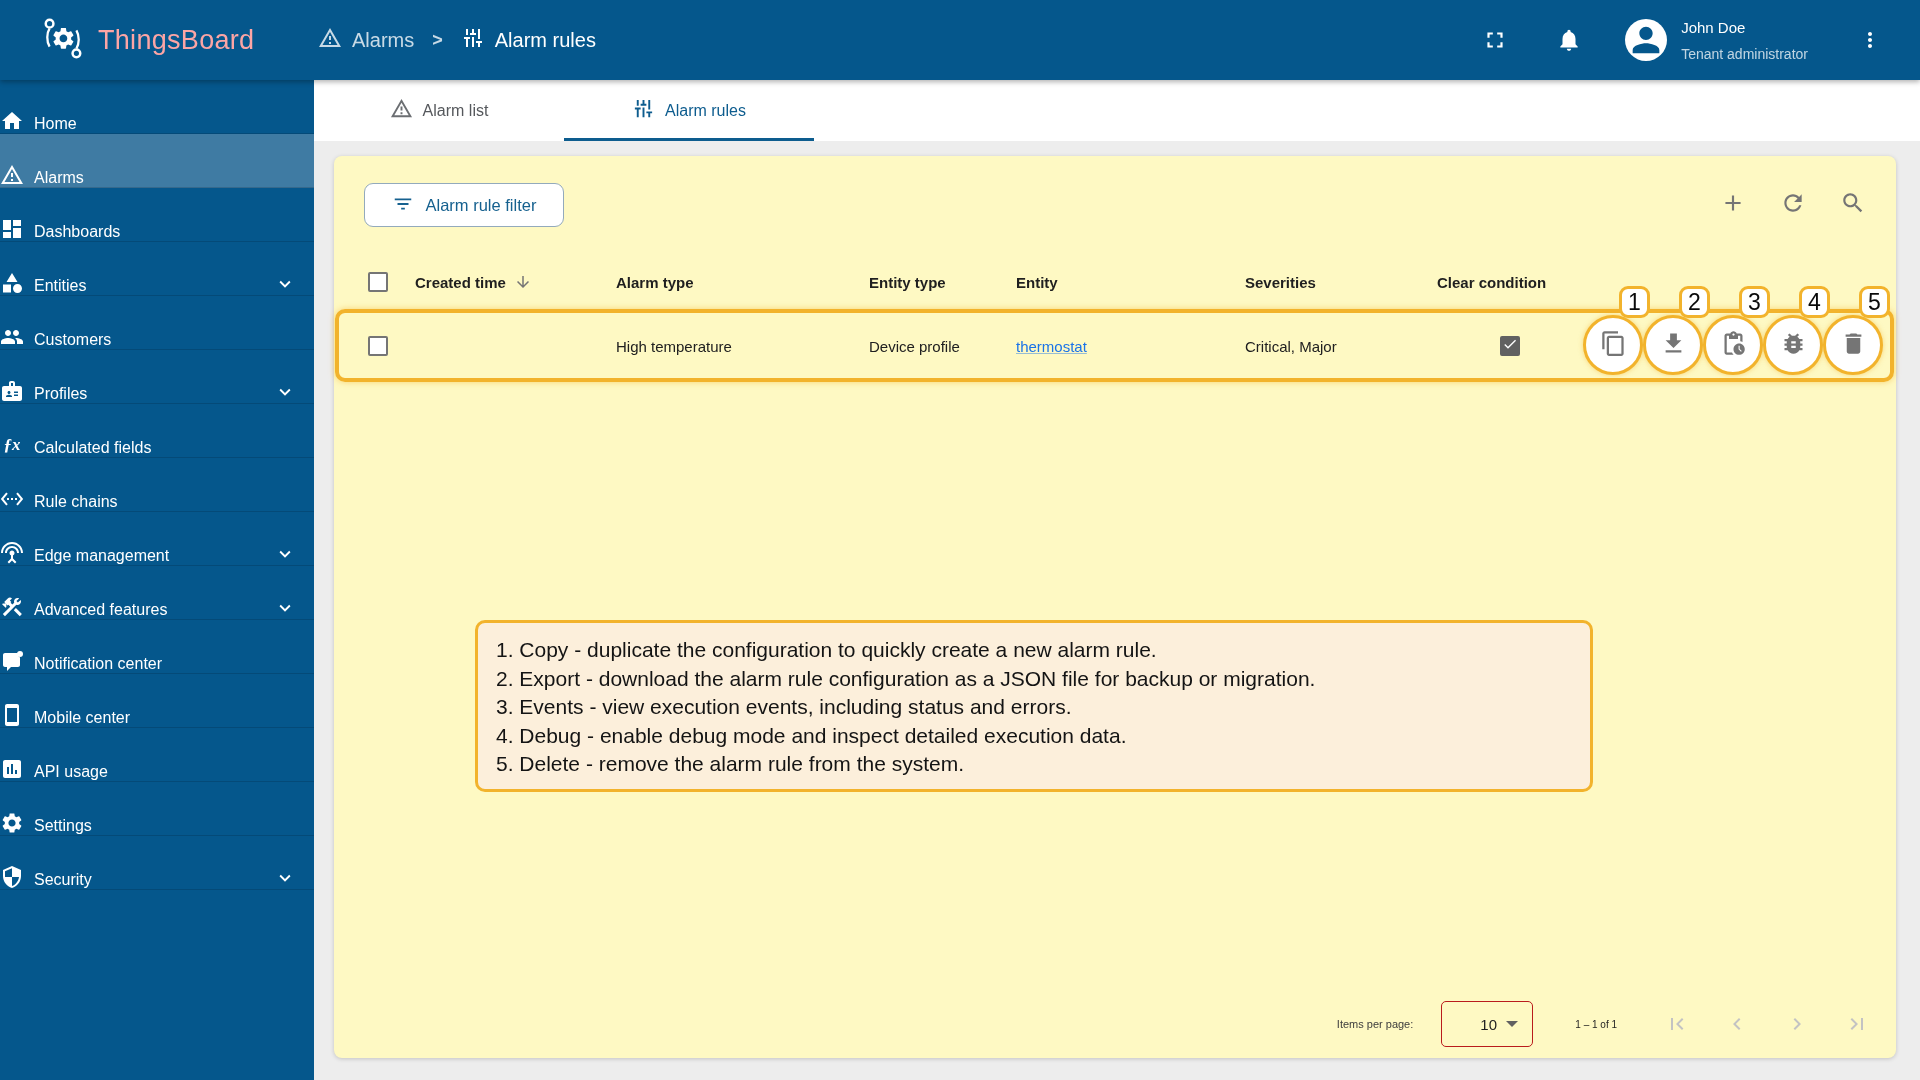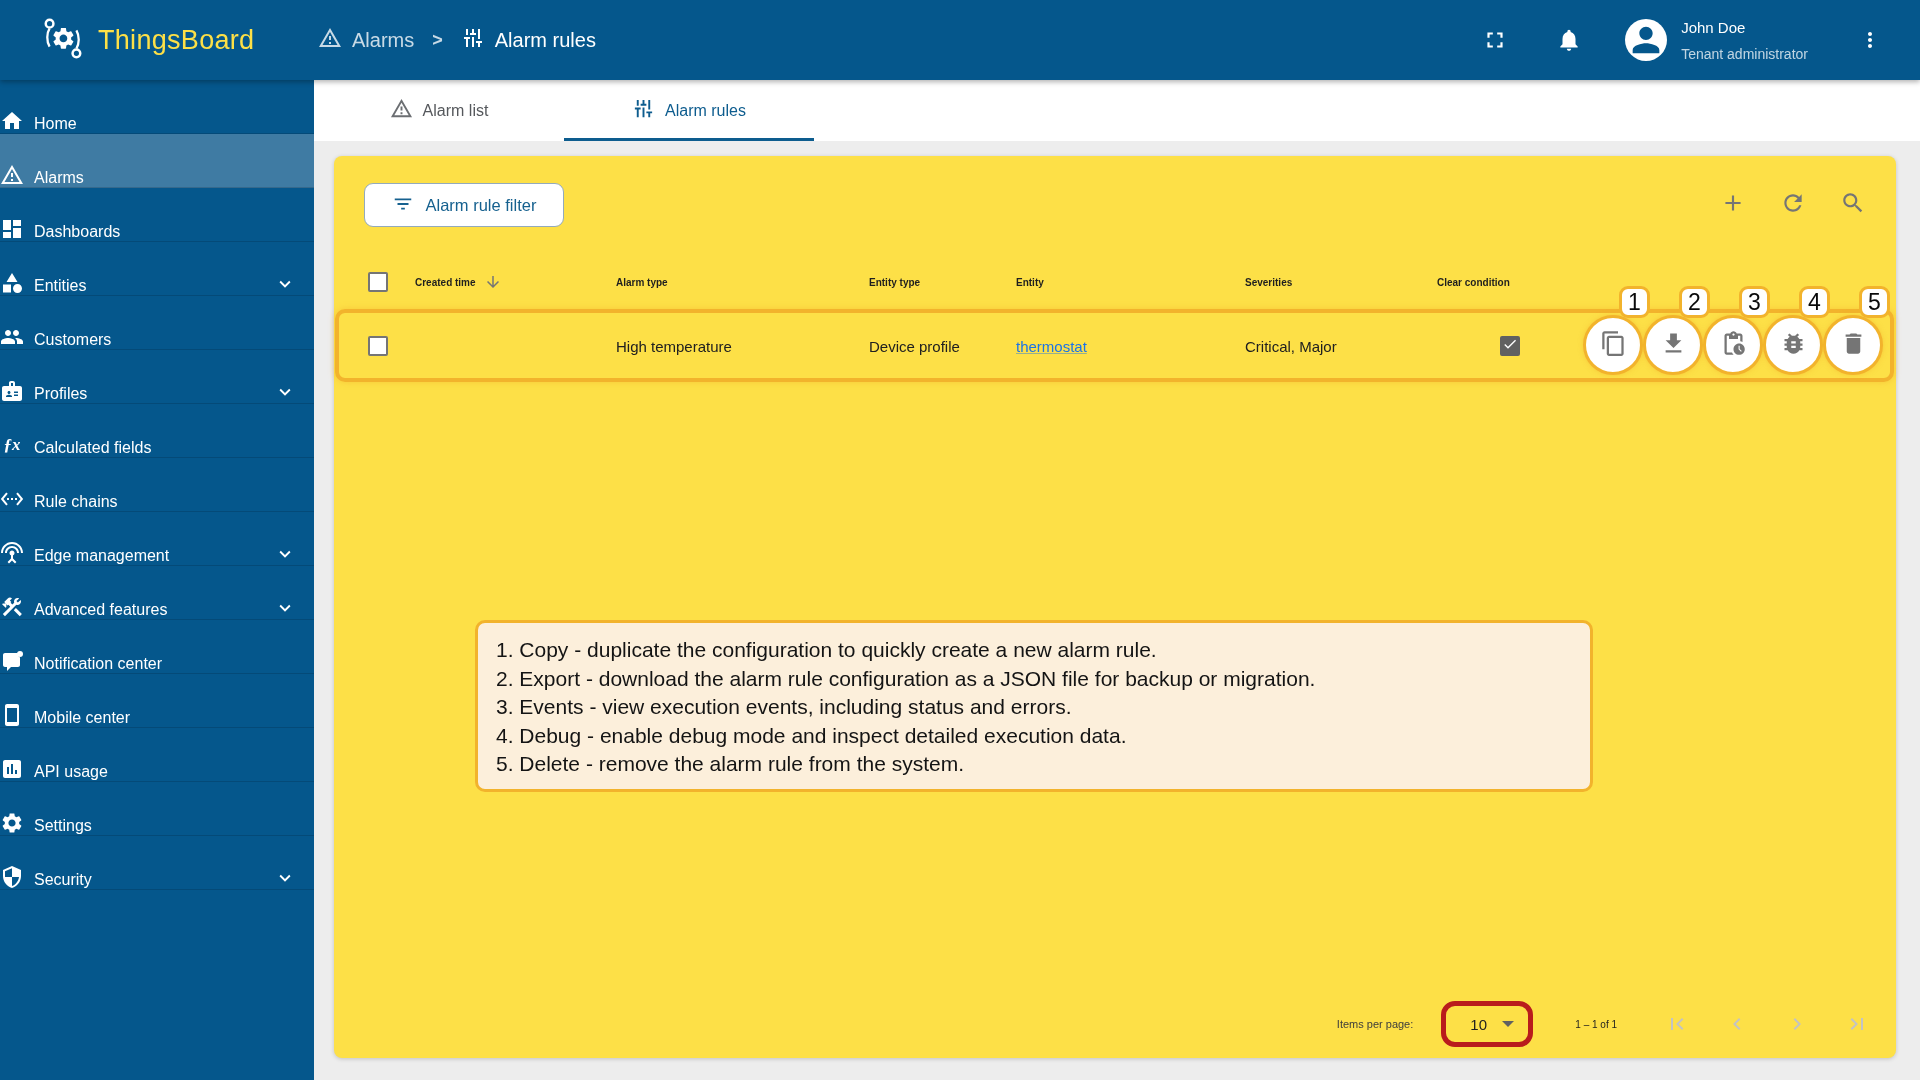--- a/index.html
+++ b/index.html
@@ -4,21 +4,21 @@
 <style>
   * { margin:0; padding:0; box-sizing:border-box; }
   html,body { width:1920px; height:1080px; overflow:hidden; background:#ededed;
     font-family:"Liberation Sans", sans-serif; }
 
   
   .topbar { position:absolute; left:0; top:0; width:1920px; height:80px;
     background:#05578c; display:flex; align-items:center; z-index:30;
     box-shadow:0 2px 5px rgba(0,0,0,.3); }
   .logo { display:flex; align-items:center; gap:12px; padding-left:40px; width:300px; }
-  .logo-text { color:#fde047; font-size:27px; font-weight:500; letter-spacing:.3px; }
+  .logo-text { color:#fca5a5; font-size:27px; font-weight:500; letter-spacing:.3px; }
   .breadcrumb { display:flex; align-items:center; gap:12px; margin-left:18px; }
   .crumb { display:flex; align-items:center; gap:10px; }
   .crumb-parent { color:rgba(255,255,255,.78); font-size:20px; }
   .crumb-sep { color:rgba(255,255,255,.78); font-size:18px; font-weight:700; padding:0 6px; }
   .crumb-current { color:#fff; font-size:20px; font-weight:500; }
   .topbar-right { margin-left:auto; display:flex; align-items:center; padding-right:28px; }
   .icon-btn { width:44px; height:44px; border:none; background:transparent; color:#fff;
     display:flex; align-items:center; justify-content:center; cursor:pointer; }
   .tb-fullscreen { margin-right:30px; }
   .tb-bell { margin-right:34px; }
@@ -51,37 +51,37 @@
   .tab .t-label { font-size:16px; font-weight:500; }
   .tab.inactive { color:#5f6368; }
   .tab.inactive .t-label { color:#55585c; }
   .tab.active { color:#0d5c8e; }
   .tab.active .t-label { color:#0d5c8e; }
   .tab.active::after { content:""; position:absolute; left:0; bottom:0; width:250px;
     height:3px; background:#0d5c8e; }
 
   
   .card { position:absolute; left:20px; top:76px; width:1562px; height:902px;
-    background:#fde047; border-radius:8px; box-shadow:0 1px 4px rgba(0,0,0,.18); }
+    background:#fef9c3; border-radius:8px; box-shadow:0 1px 4px rgba(0,0,0,.18); }
 
   .filter-btn { position:absolute; left:30px; top:27px; width:200px; height:44px;
     border:1px solid #93aabc; border-radius:9px; background:#fff; display:flex;
     align-items:center; justify-content:center; gap:12px; cursor:pointer; }
   .filter-btn .f-label { color:#16618f; font-size:16.5px; font-weight:500; }
   .filter-btn svg { color:#16618f; }
 
   .card-top-actions { position:absolute; right:23px; top:27px; display:flex; gap:20px; }
   .gray-icon-btn { width:40px; height:40px; border:none; background:transparent;
     color:#757575; display:flex; align-items:center; justify-content:center; cursor:pointer; }
 
   
   .thead { position:absolute; left:0; top:94px; width:1562px; height:64px; }
   .trow  { position:absolute; left:0; top:158px; width:1562px; height:64px; }
   .cell { position:absolute; top:0; height:64px; display:flex; align-items:center; }
-  .hcell { font-size:10px; font-weight:700; color:#1f1f1f; }
+  .hcell { font-size:15px; font-weight:700; color:#1f1f1f; }
   .dcell { font-size:15px; color:#202020; }
   .c-check { left:34px; } .c-created { left:81px; } .c-type { left:282px; }
   .c-etype { left:535px; } .c-entity { left:682px; } .c-sev { left:911px; }
   .c-clear-h { left:1103px; } .c-clear-d { left:1166px; }
   .sort-arrow { margin-left:8px; color:#757575; display:flex; }
   .checkbox { width:20px; height:20px; border:2px solid #757575; border-radius:2px;
     background:#fff; cursor:pointer; }
   .checkbox.checked { background:#616161; border-color:#616161; display:flex;
     align-items:center; justify-content:center; color:#fff; }
   .entity-link { color:#1a73e8; text-decoration:underline;
@@ -106,22 +106,22 @@
   .annotation { position:absolute; left:141px; top:464px; width:1118px; height:172px;
     background:#fcefdb; border:3px solid #f2b32c; border-radius:10px;
     padding:13px 18px; z-index:6; }
   .annotation .a-line { font-size:21px; color:#141414; line-height:28.5px;
     white-space:nowrap; }
 
   
   .paginator { position:absolute; right:19px; top:840px; height:56px; display:flex;
     align-items:center; }
   .pg-label { font-size:11px; color:#3c3c3c; margin-right:28px;text-align:center; }
-  .pg-select { width:92px; height:46px; border:5px solid #b91c1c; border-radius:14px;
-    display:flex; align-items:center; padding:0 14px 0 24px; cursor:pointer;
+  .pg-select { width:92px; height:46px; border:1px solid #b91c1c; border-radius:5px;
+    display:flex; align-items:center; padding:0 14px 0 38px; cursor:pointer;
     justify-content:space-between; margin-right:42px; }
   .pg-select .pg-val { font-size:15px; color:#1f1f1f; }
   .pg-caret { width:0; height:0; border-left:6px solid transparent;
     border-right:6px solid transparent; border-top:6px solid #616161; }
   .pg-range { font-size:10px; color:#1f1f1f; margin-right:40px; }
   .pg-nav { display:flex; gap:20px; }
   .pg-nav .gray-icon-btn { color:#c3c3c3; }
 </style>
 </head>
 <body>

